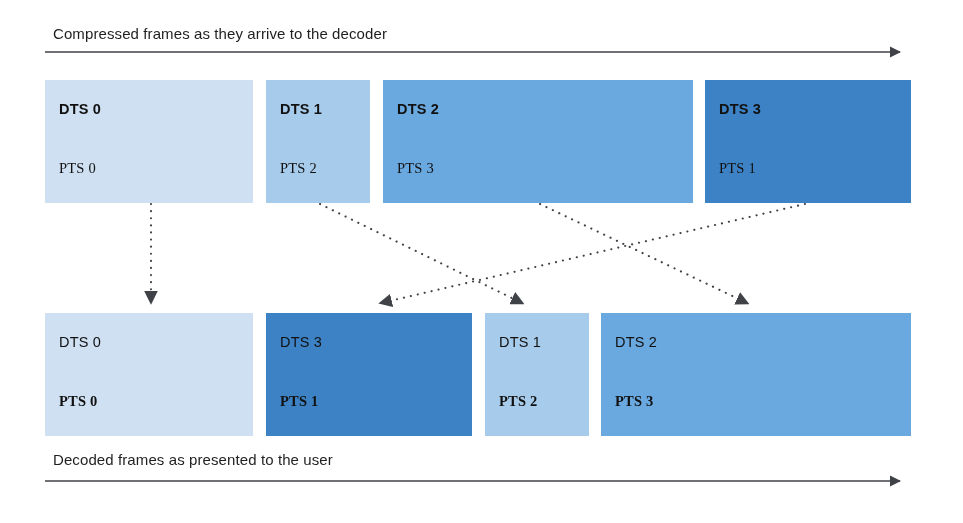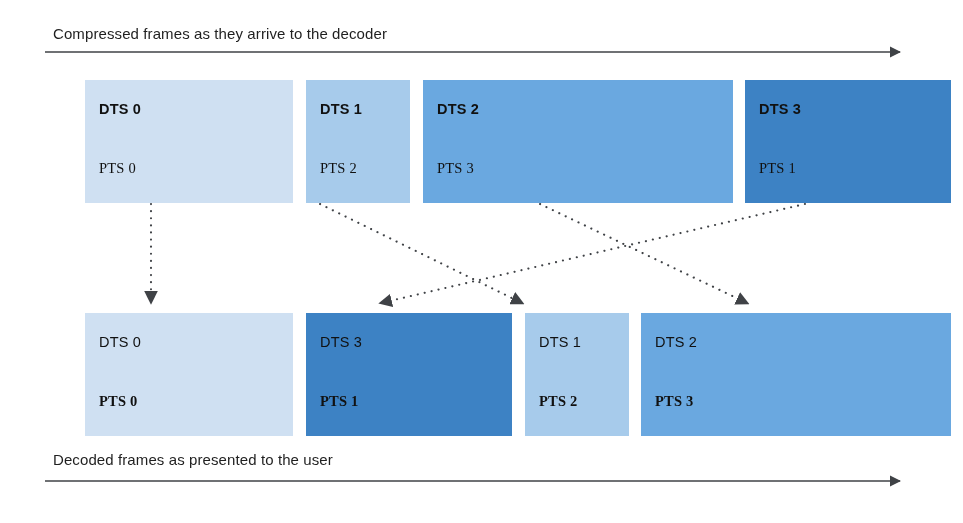--- a/index.html
+++ b/index.html
@@ -33,21 +33,20 @@
     left: 0;
     top: 0;
     width: 963px;
     height: 523px;
     pointer-events: none;
   }
 
   .frame {
     position: absolute;
     box-sizing: border-box;
-    margin-left: 40px;
   }
   .frame .dts,
   .frame .pts {
     position: absolute;
     left: 14px;
     font-size: 14.5px;
     color: #111111;
     white-space: nowrap;
     letter-spacing: 0.2px;
   }

